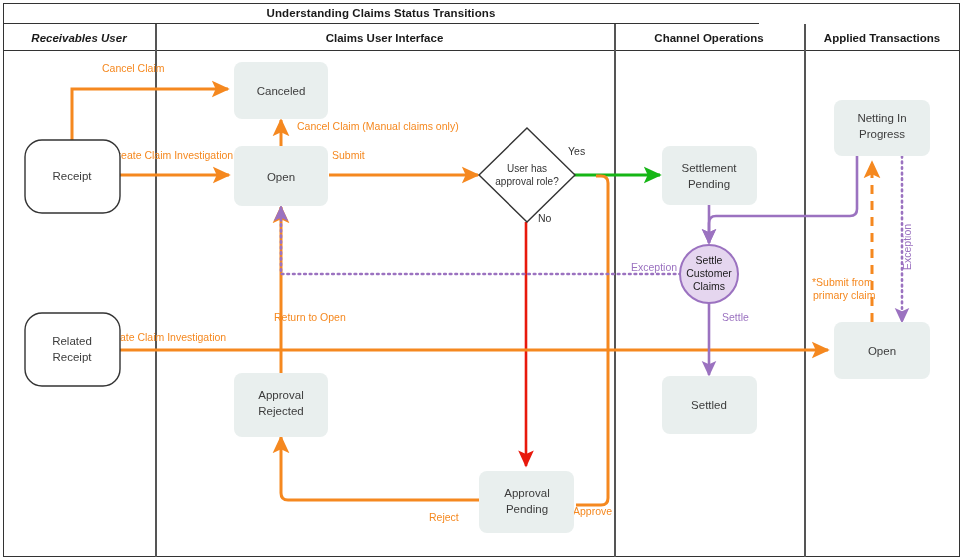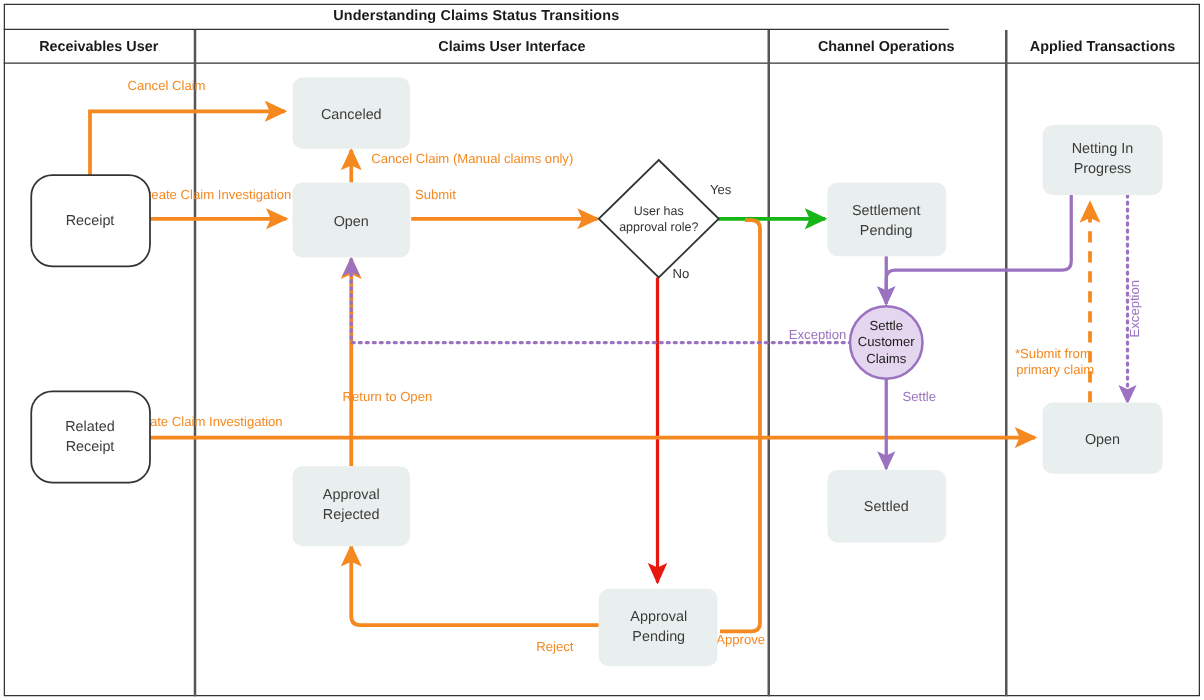--- a/index.html
+++ b/index.html
@@ -114,22 +114,22 @@
 </head>
 <body>
 
 <div id="root">
 
   <div class="frame"></div>
 
   <div class="title-bar">Understanding Claims Status Transitions</div>
 
   <div class="lane-header-row">
-    <div class="lane-header" style="left:0px; width:152px;">Receivables User</div>
-    <div class="lane-header" style="left:152px; width:459px;margin-left:25px;">Claims User Interface</div>
+    <div class="lane-header" style="left:0px; width:152px;font-style:italic;">Receivables User</div>
+    <div class="lane-header" style="left:152px; width:459px;">Claims User Interface</div>
     <div class="lane-header" style="left:611px; width:190px;">Channel Operations</div>
     <div class="lane-header" style="left:801px; width:156px;">Applied Transactions</div>
   </div>
 
   <div class="lane-divider" style="left:155px;"></div>
   <div class="lane-divider" style="left:614px;"></div>
   <div class="lane-divider" style="left:804px;"></div>
 
   <svg class="flow" viewBox="0 0 963 560">
     <defs>

